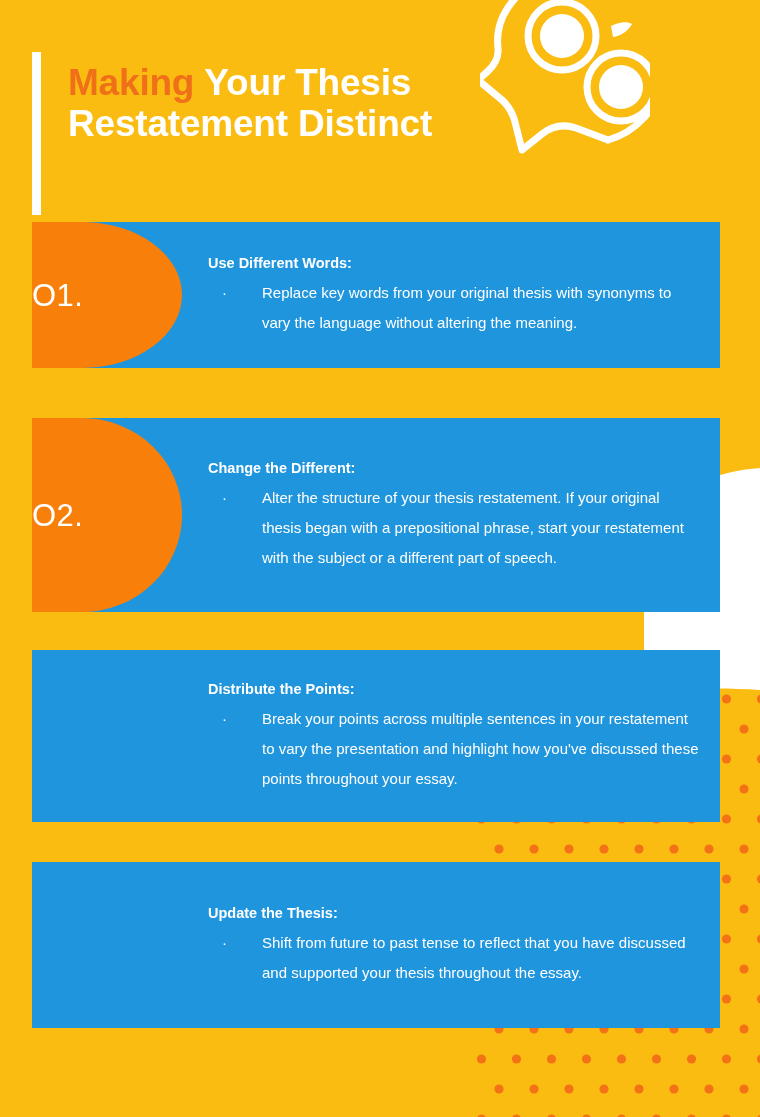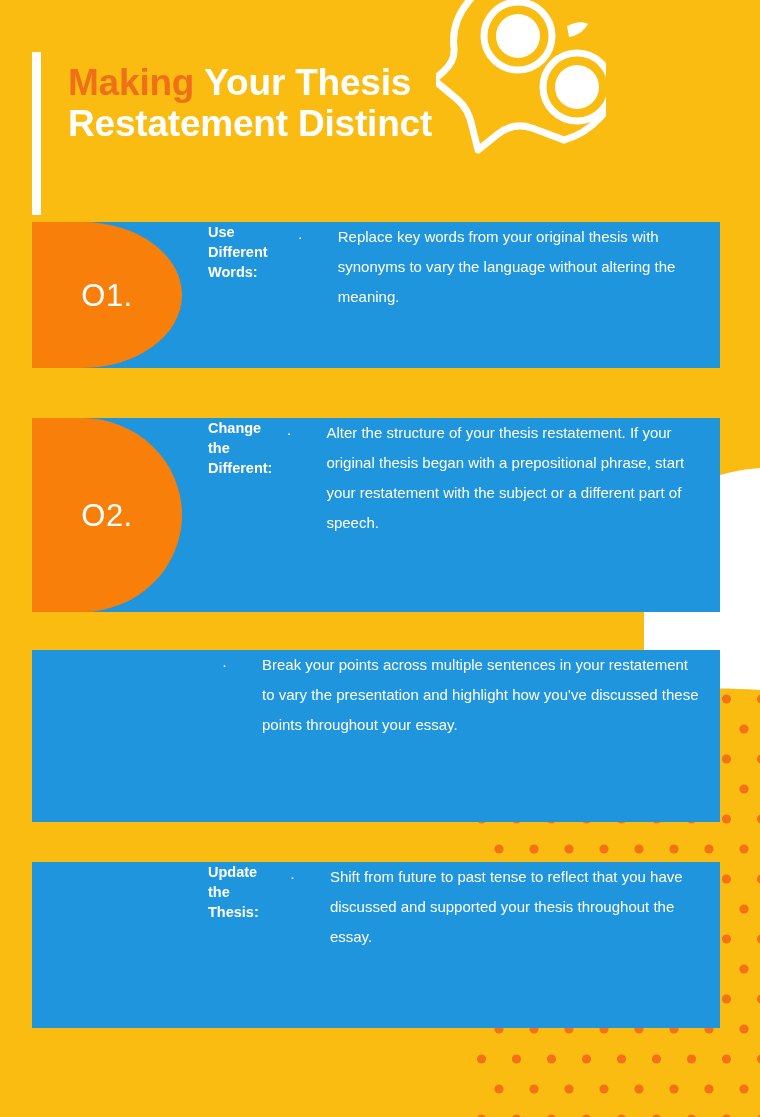--- a/index.html
+++ b/index.html
@@ -43,20 +43,21 @@
     pointer-events: none;
   }
 
   
   .header {
     position: absolute;
     left: 0;
     top: 0;
     width: 606px;
     height: 218px;
+    padding-left: 44px;
   }
 
   .title-bar {
     position: absolute;
     left: 32px;
     top: 52px;
     width: 9px;
     height: 163px;
     background: #ffffff;
   }
@@ -109,39 +110,38 @@
     position: absolute;
     left: 0;
     top: 0;
     width: 150px;
     height: 100%;
     background: #F8800A;
     border-top-right-radius: 100px 50%;
     border-bottom-right-radius: 100px 50%;
     display: flex;
     align-items: center;
-    justify-content: center;
   }
 
   .card-number {
     color: #ffffff;
     font-size: 31px;
     font-weight: normal;
     letter-spacing: 0.5px;
     line-height: 1;
   }
 
   .card-body {
     position: absolute;
     left: 176px;
     top: 0;
     right: 18px;
     height: 100%;
     display: flex;
-    flex-direction: row;
+    flex-direction: column;
     justify-content: center;
     color: #ffffff;
   }
 
   .card-heading {
     font-size: 14.5px;
     font-weight: bold;
     margin: 0 0 5px 0;
     line-height: 20px;
   }
@@ -248,20 +248,21 @@
       <div class="card-point">
         <span class="card-bullet">·</span>
         <span class="card-point-text">Alter the structure of your thesis restatement. If your original thesis began with a prepositional phrase, start your restatement with the subject or a different part of speech.</span>
       </div>
     </div>
   </div>
 
   <div class="card" style="left:32px; top:650px; width:688px; height:172px;">
     <div class="card-blue"></div>
     <div class="card-body">
+      <div class="card-heading">Distribute the Points:</div>
       <div class="card-point">
         <span class="card-bullet">·</span>
         <span class="card-point-text">Break your points across multiple sentences in your restatement to vary the presentation and highlight how you've discussed these points throughout your essay.</span>
       </div>
     </div>
   </div>
 
   <div class="card" style="left:32px; top:862px; width:688px; height:166px;">
     <div class="card-blue"></div>
     <div class="card-body">

